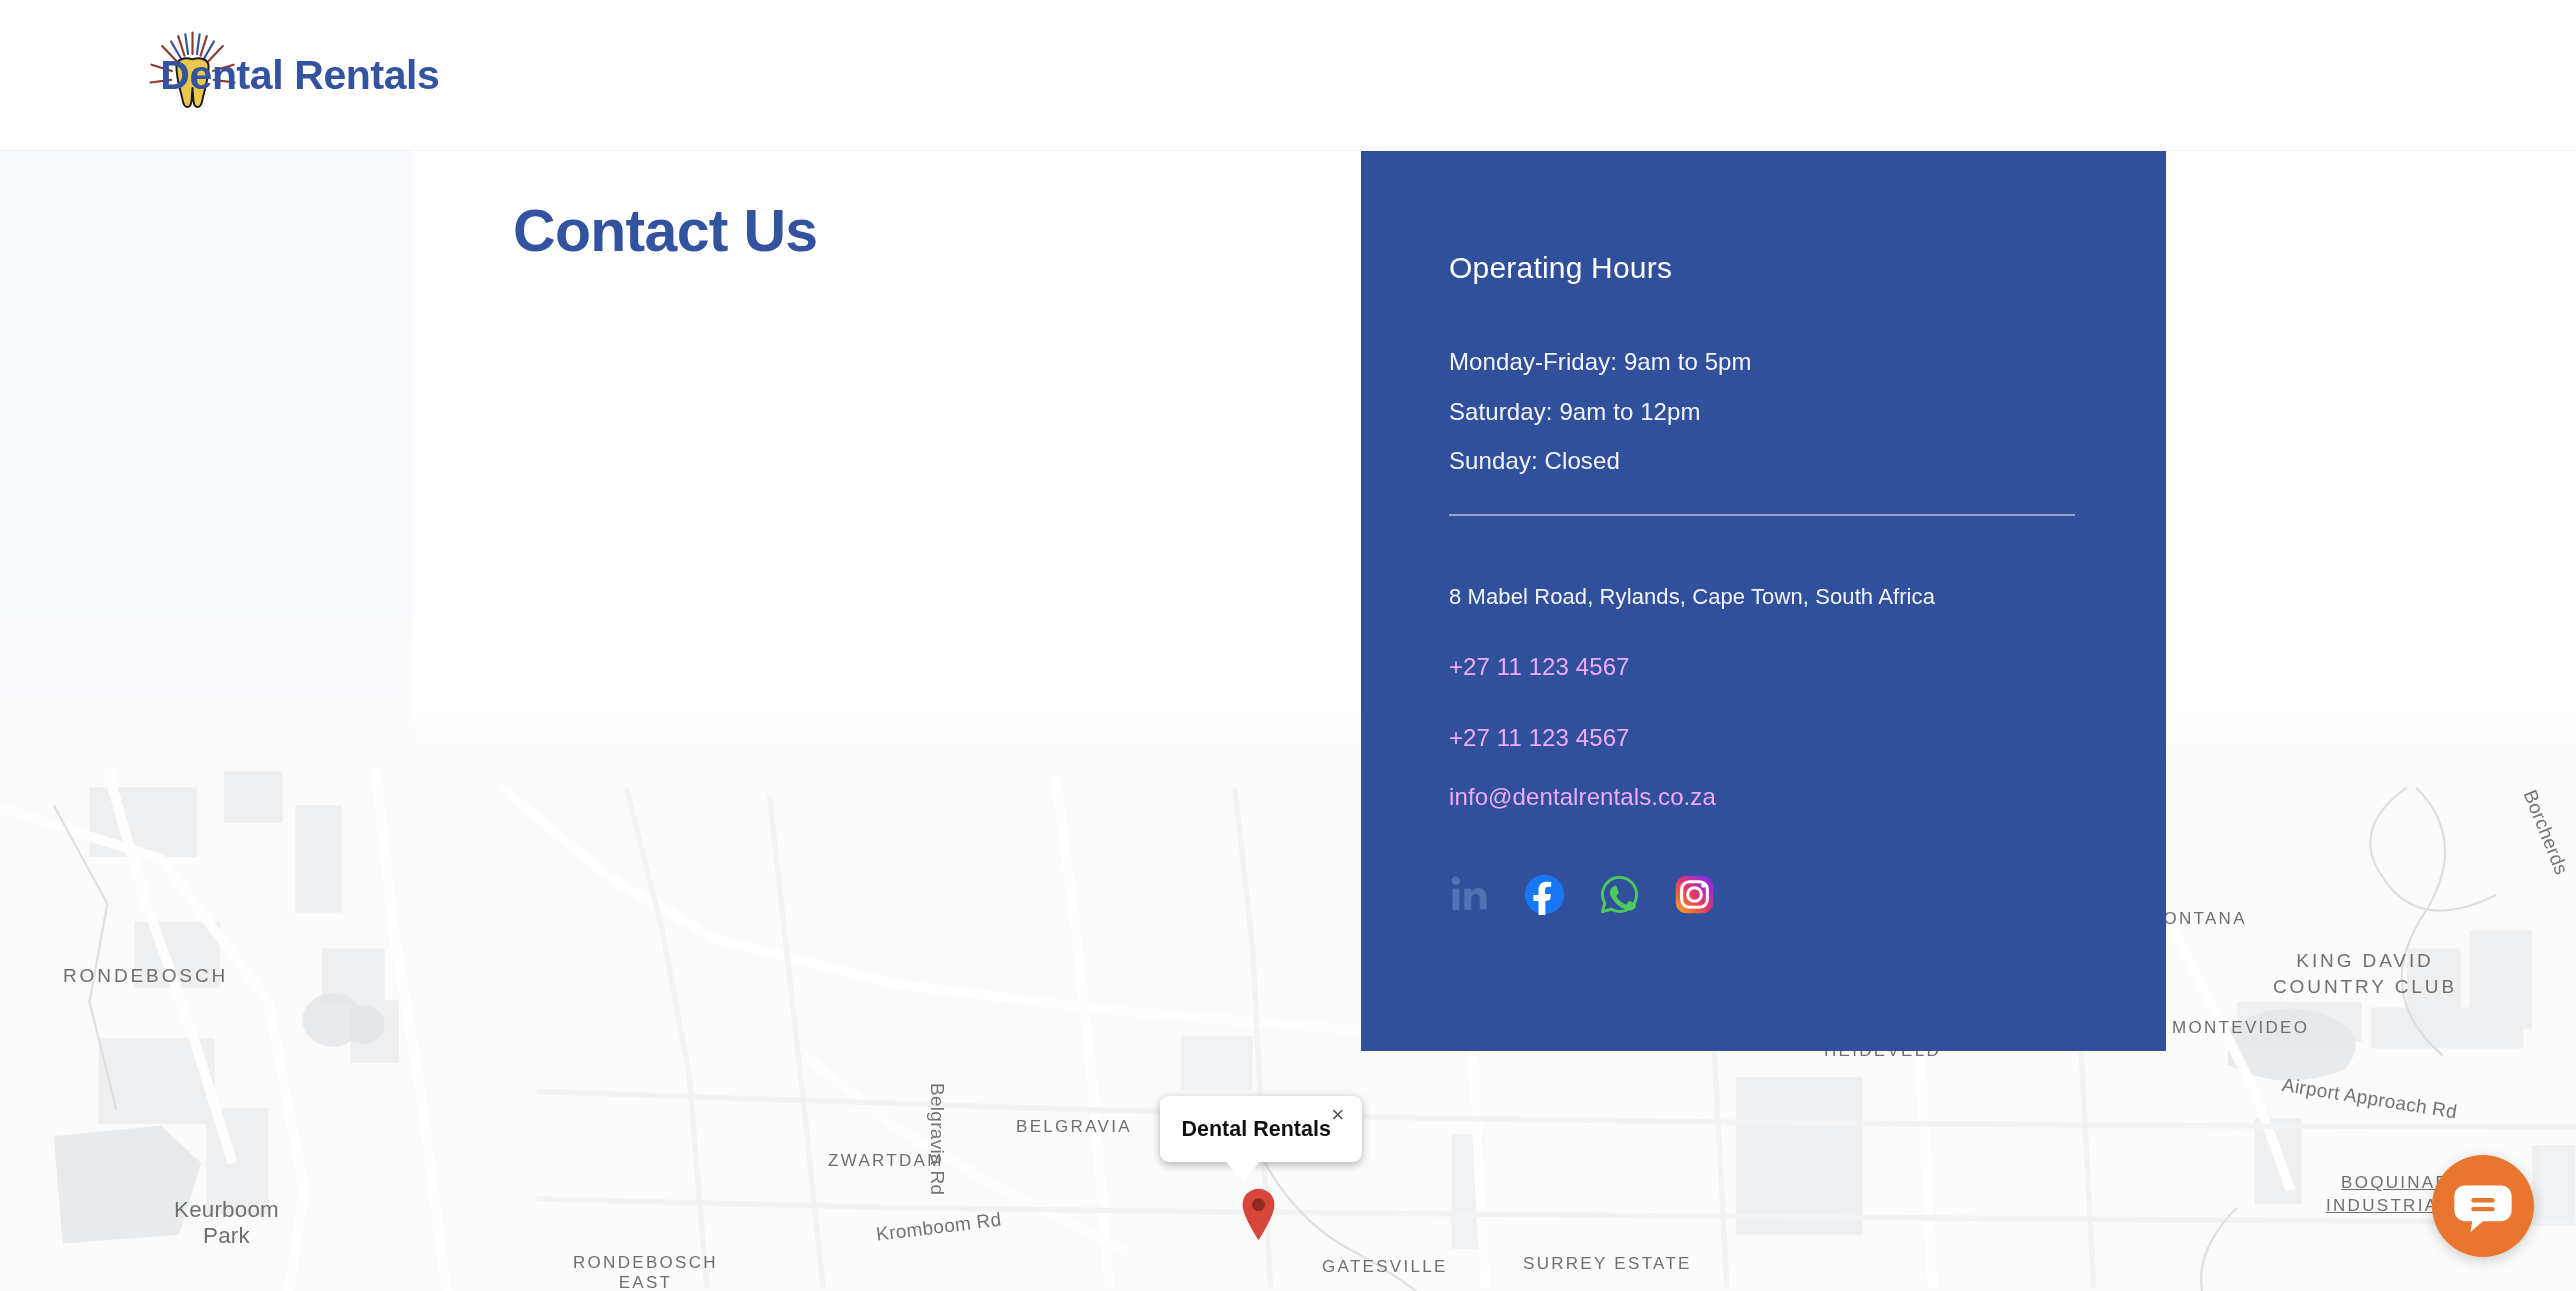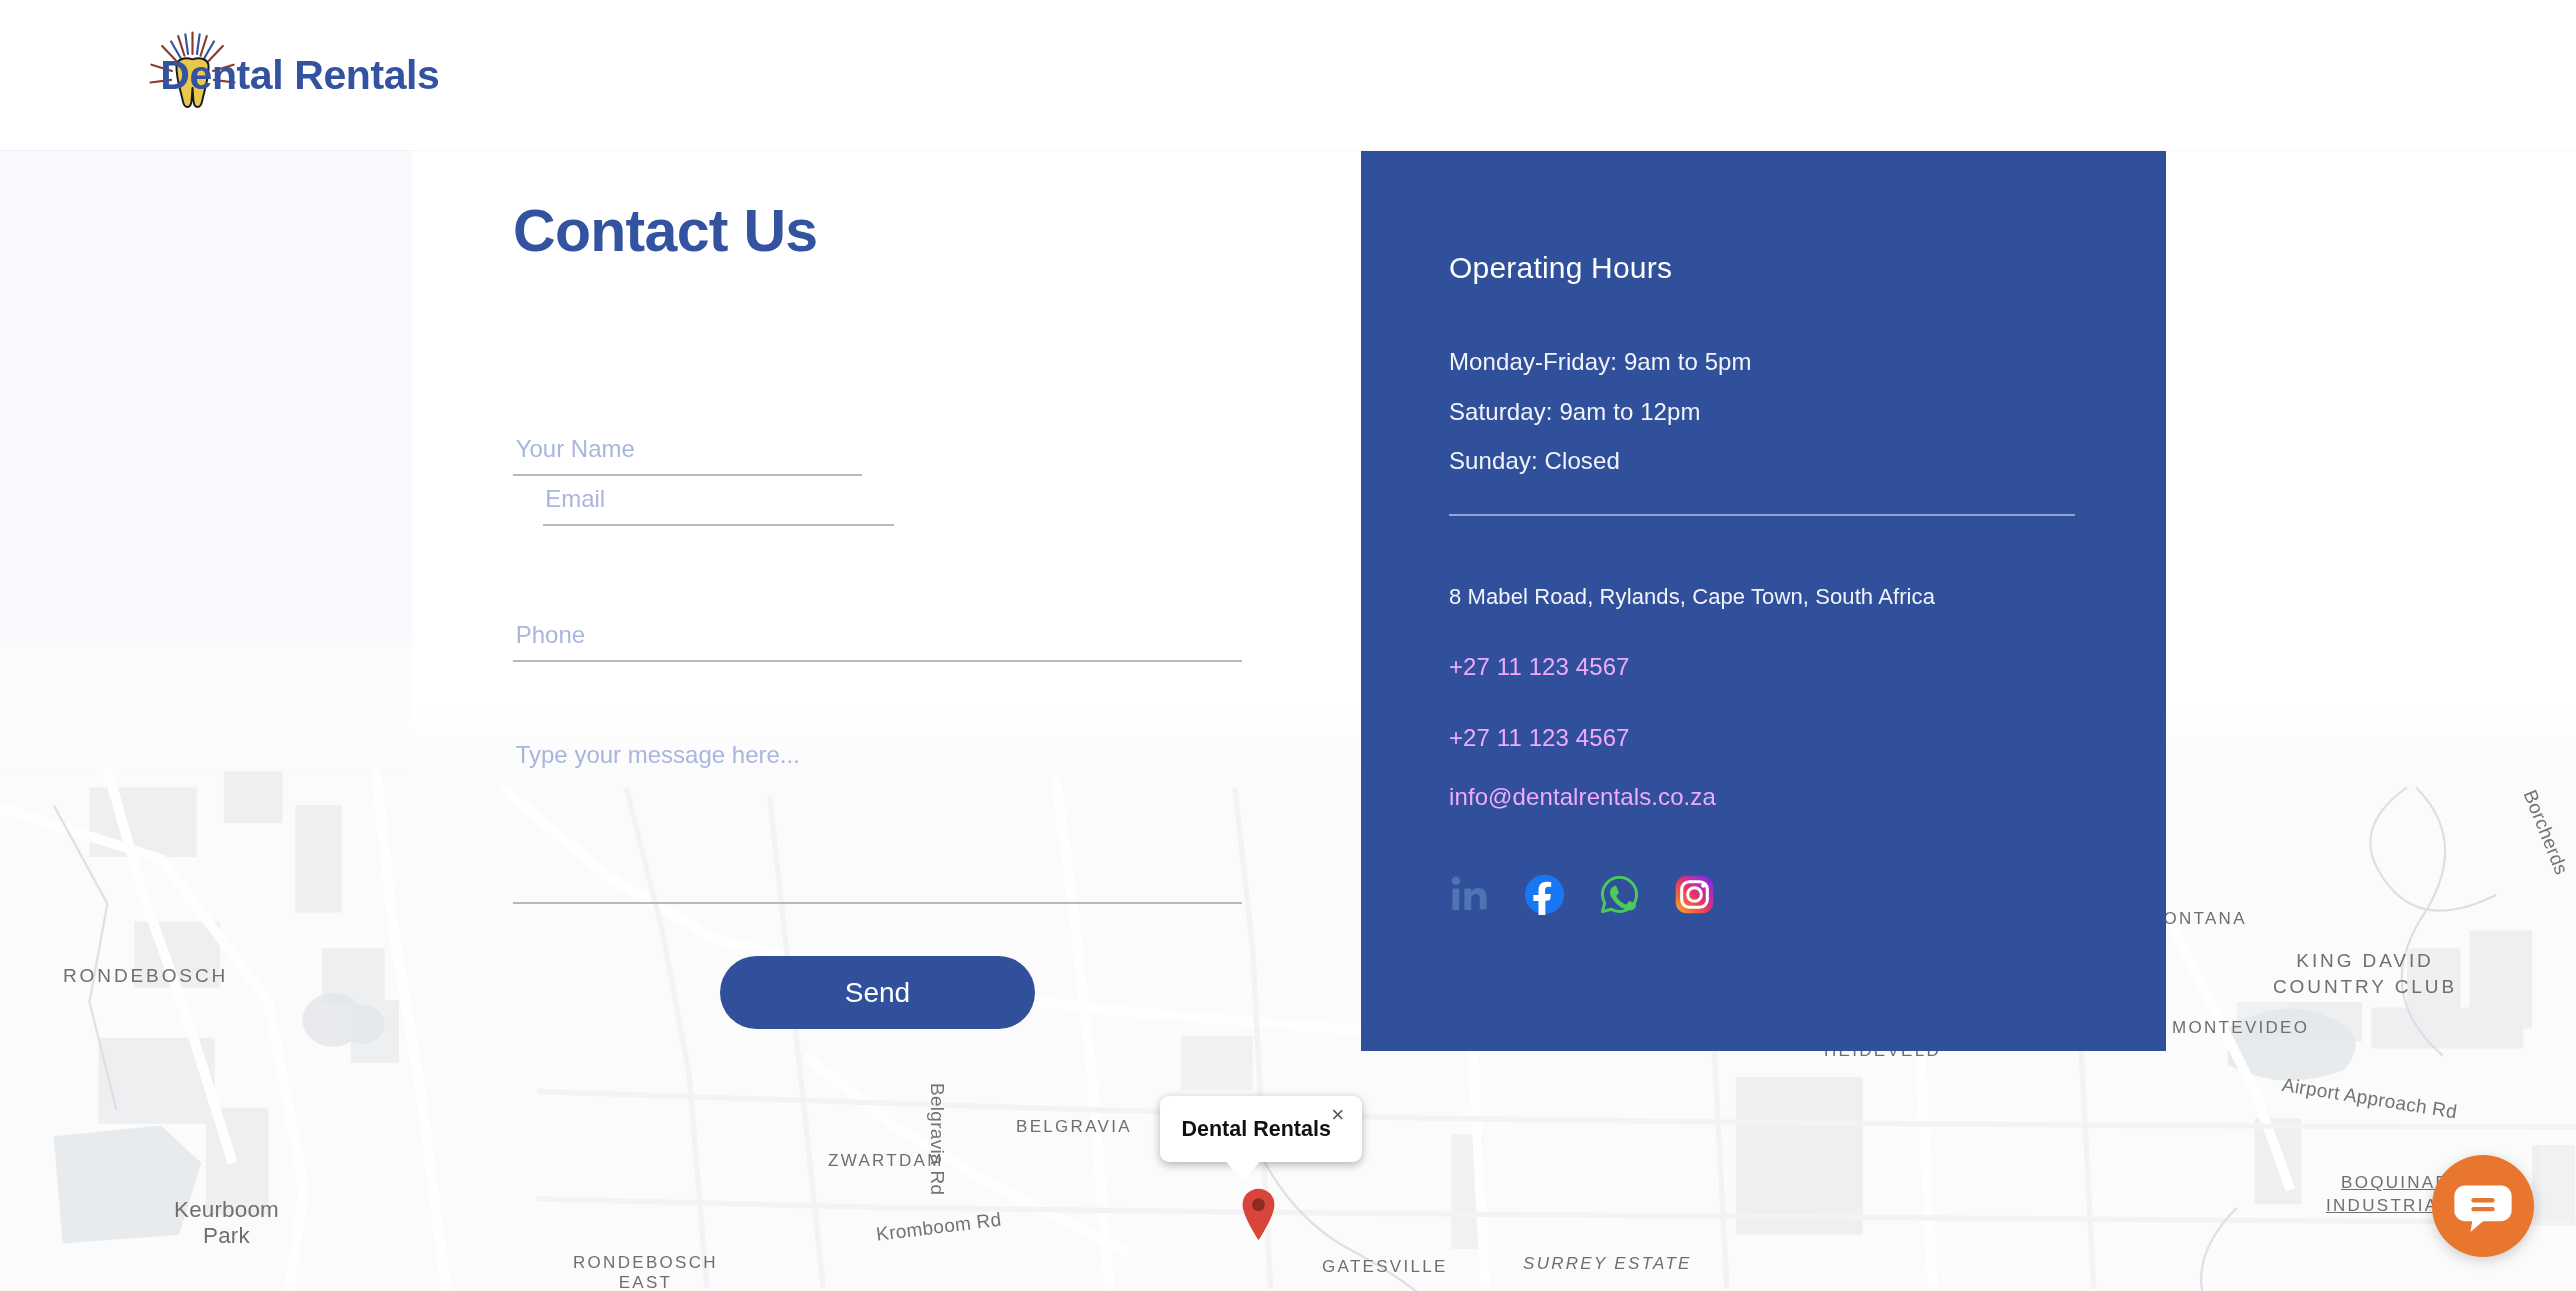--- a/index.html
+++ b/index.html
@@ -209,21 +209,21 @@
     </svg>
 
     <div class="map-label area" style="left:63px; top:965px;">RONDEBOSCH</div>
     <div class="map-label park" style="left:174px; top:1197px;">Keurboom<br>Park</div>
     <div class="map-label area-sm" style="left:573px; top:1253px; text-align:center;">RONDEBOSCH<br>EAST</div>
     <div class="map-label area-sm" style="left:828px; top:1151px;">ZWARTDAM</div>
     <div class="map-label area-sm" style="left:1016px; top:1117px;">BELGRAVIA</div>
     <div class="map-label road" style="left:948px; top:1083px; transform: rotate(90deg); transform-origin: left top;">Belgravia Rd</div>
     <div class="map-label road" style="left:875px; top:1224px; transform: rotate(-7deg); transform-origin: left top;">Kromboom Rd</div>
     <div class="map-label area-sm" style="left:1322px; top:1257px;">GATESVILLE</div>
-    <div class="map-label area-sm" style="left:1523px; top:1254px;font-style:italic;">SURREY ESTATE</div>
+    <div class="map-label area-sm" style="left:1523px; top:1254px;">SURREY ESTATE</div>
     <div class="map-label area-sm" style="left:1824px; top:1041px;">HEIDEVELD</div>
     <div class="map-label area-sm" style="left:2147px; top:909px;">MONTANA</div>
     <div class="map-label area" style="left:2273px; top:920px; text-align:center; line-height:1.35;margin-top:28px;">KING DAVID<br>COUNTRY CLUB</div>
     <div class="map-label area-sm" style="left:2172px; top:1018px;">MONTEVIDEO</div>
     <div class="map-label road" style="left:2284px; top:1074px; transform: rotate(9deg); transform-origin: left top;">Airport Approach Rd</div>
     <div class="map-label area-sm" style="left:2326px; top:1172px; text-align:right; line-height:1.35;text-decoration:underline;">BOQUINAR<br>INDUSTRIAL</div>
     <div class="map-label road" style="left:2539px; top:787px; transform: rotate(68deg); transform-origin: left top;">Borcherds</div>
   </div>
 
   <div class="content-wash"></div>
@@ -260,44 +260,20 @@
       
       
       
       
     </div>
   </div>
 
   <div class="contact-col">
     <div class="contact-title">Contact Us</div>
 
-    <div class="form">
-      <div class="field f-name">
-        <div class="ph">Your Name</div>
-        <div class="rule"></div>
-      </div>
-      <div class="field f-email">
-        <div class="ph">Email</div>
-        <div class="rule"></div>
-      </div>
-
-      <div class="field f-phone">
-        <div class="ph">Phone</div>
-        <div class="rule"></div>
-      </div>
-
-      <div class="field f-msg">
-        <div class="ph">Type your message here...</div>
-        <div class="rule"></div>
-      </div>
-
-      <div class="send-wrap">
-        <button class="send-btn">Send</button>
-      </div>
-    </div>
   </div>
 
   <div class="info-panel">
     <div class="info-inner">
       <div class="info-h">Operating Hours</div>
 
       <div class="hours">
         <div class="hours-line">Monday-Friday: 9am to 5pm</div>
         <div class="hours-line">Saturday: 9am to 12pm</div>
         <div class="hours-line">Sunday: Closed</div>

